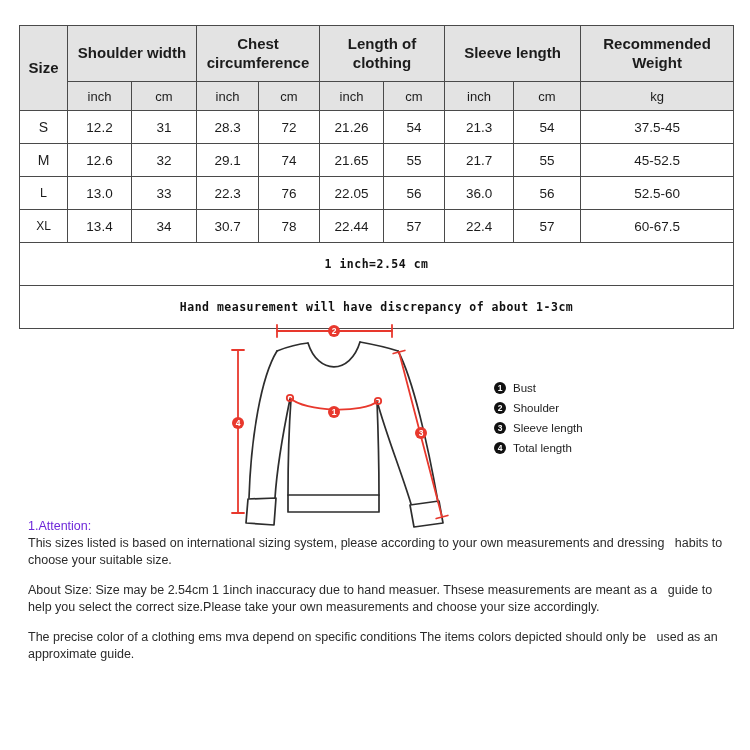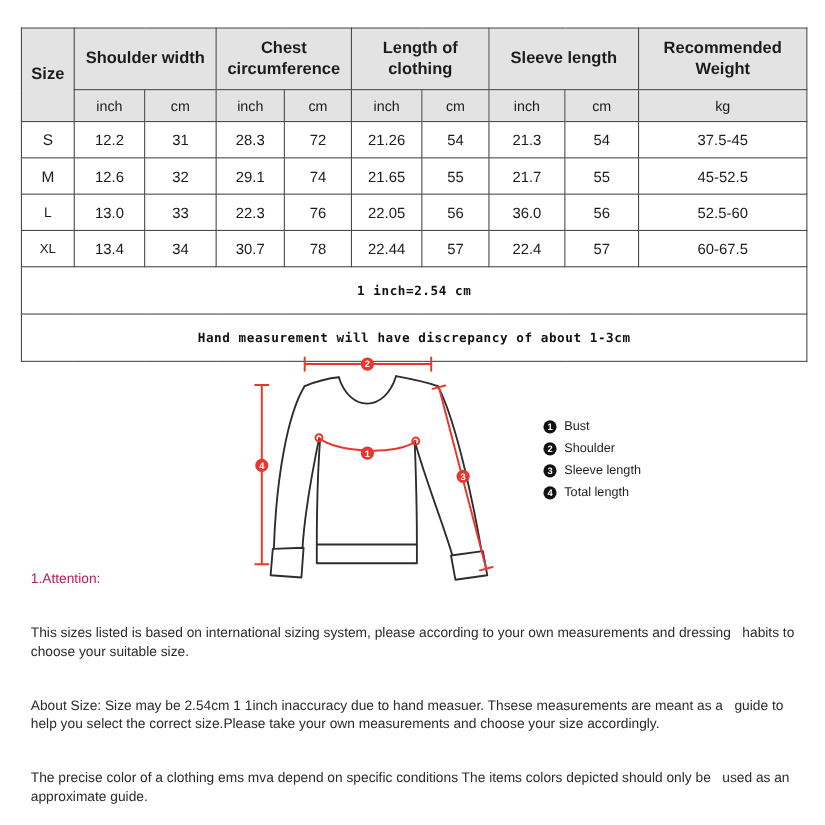--- a/index.html
+++ b/index.html
@@ -81,30 +81,29 @@
   
   .sections {
     position: absolute;
     left: 28px; top: 518px;
     width: 704px;
   }
   .section { margin-bottom: 13px; }
   .section-heading {
     font-size: 12.5px;
     line-height: 17px;
-    color: #be185d;
+    color: #6d28d9;
     white-space: pre-wrap;
   }
   .section-heading:empty { display: none; }
   .section-body {
     font-size: 12.5px;
     line-height: 17px;
     color: #2b2b2b;
     white-space: pre-wrap;
-    margin-top: 32px;
   }
 </style>
 </head>
 <body>
 
 <table class="size-table">
   <colgroup>
     <col style="width:48px">
       <col style="width:64px">
       <col style="width:65px">

